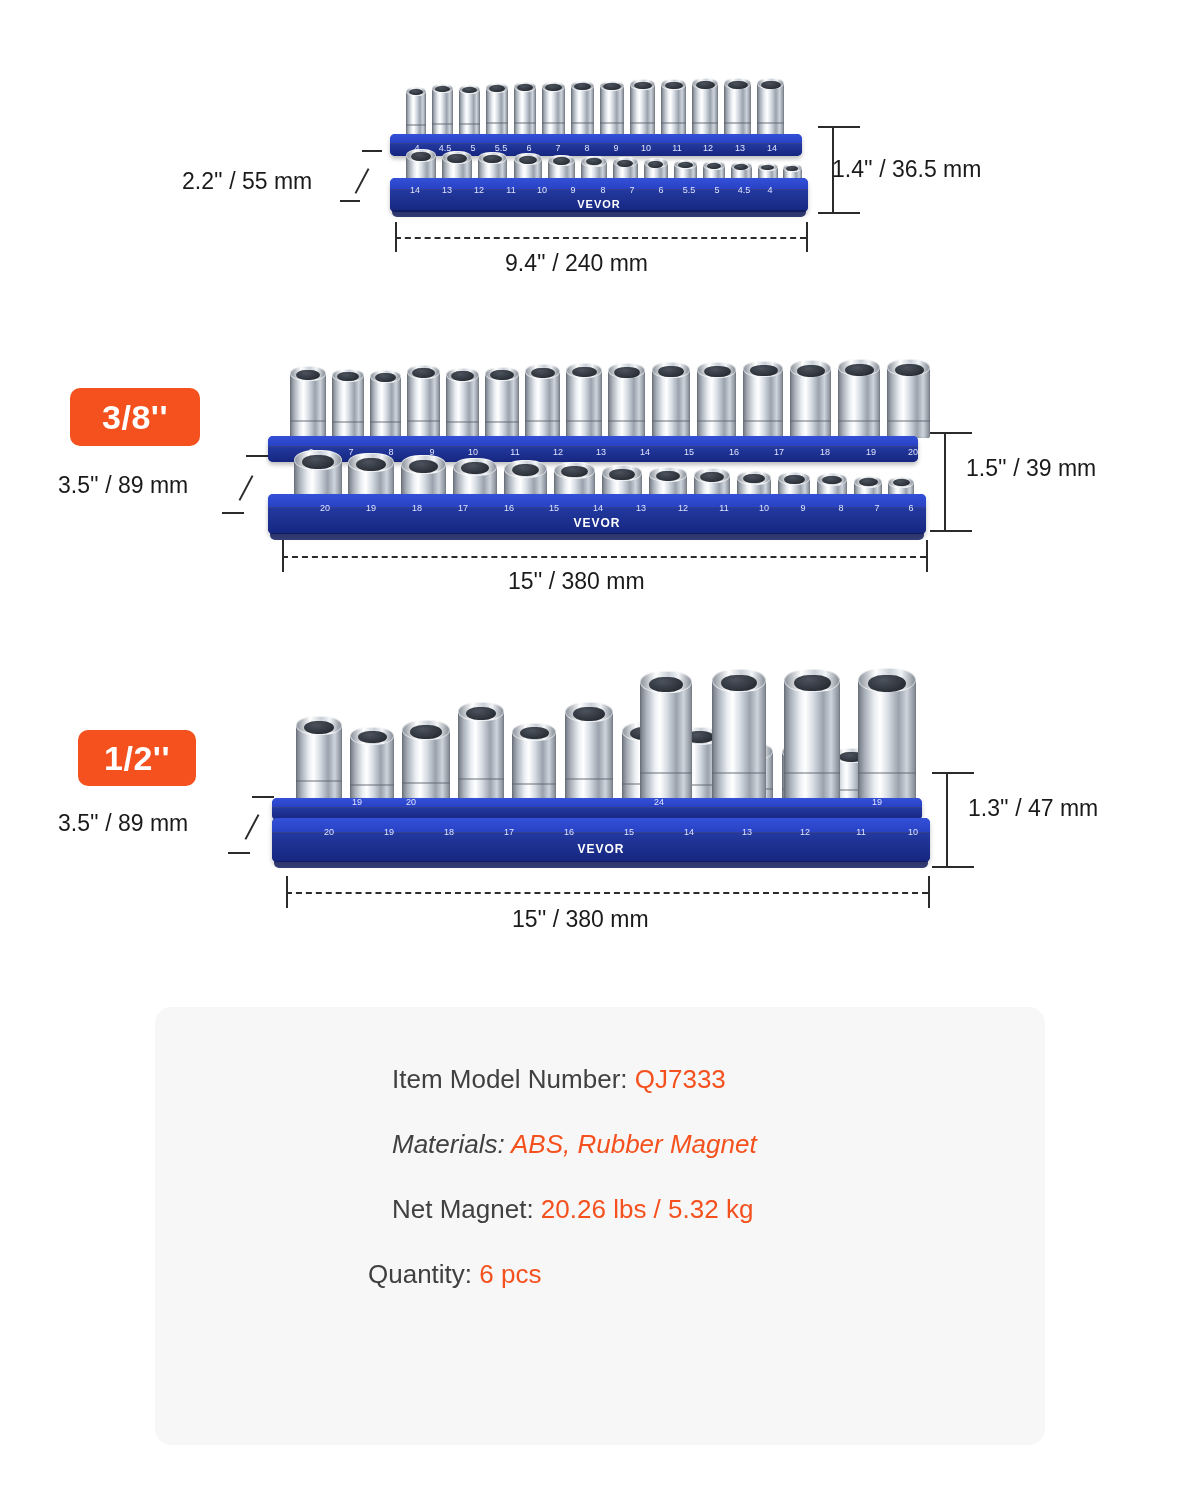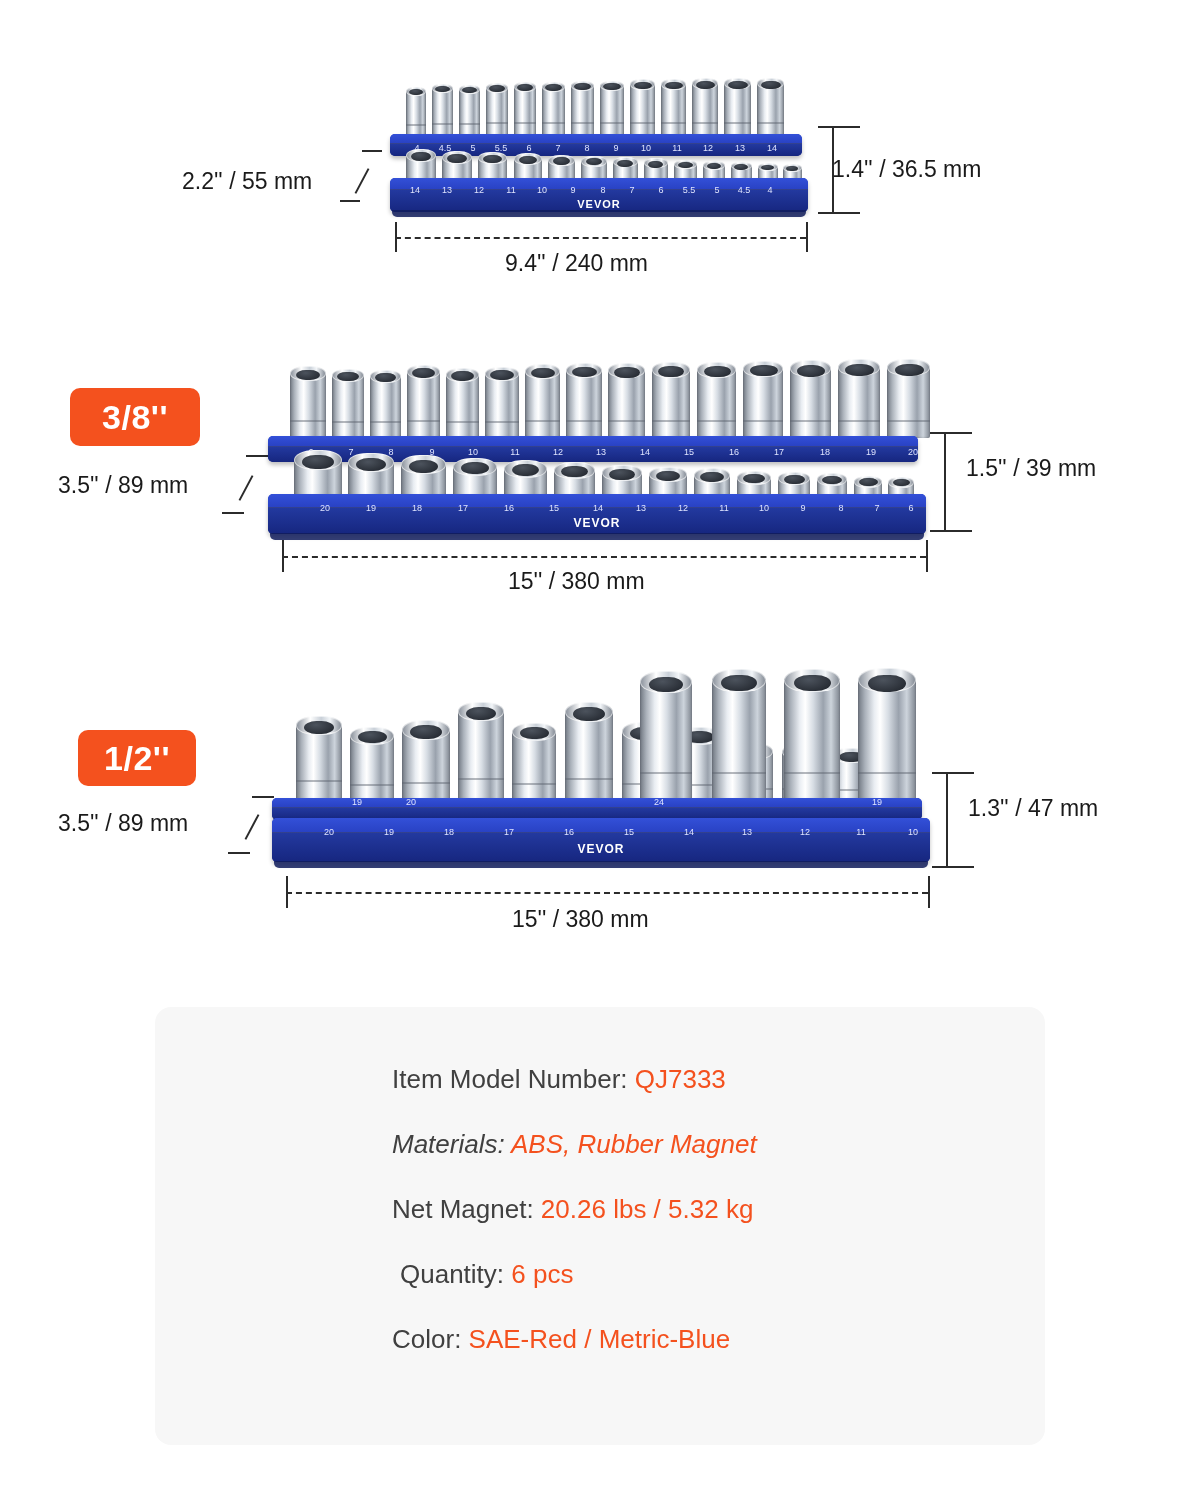--- a/index.html
+++ b/index.html
@@ -774,20 +774,17 @@
 
   <div class="info-line" style="left:392px; top:1064px;">
     <span class="k">Item Model Number: </span><span class="v">QJ7333</span>
   </div>
   <div class="info-line" style="left:392px; top:1129px;font-style:italic;">
     <span class="k">Materials: </span><span class="v">ABS, Rubber Magnet</span>
   </div>
   <div class="info-line" style="left:392px; top:1194px;">
     <span class="k">Net Magnet: </span><span class="v">20.26 lbs / 5.32 kg</span>
   </div>
-  <div class="info-line" style="left:400px; top:1259px;">
+  <div class="info-line" style="left:368px; top:1259px;">
     <span class="k">Quantity: </span><span class="v">6 pcs</span>
   </div>
-  <div class="info-line" style="left:392px; top:1324px;">
-    <span class="k">Color: </span><span class="v">SAE-Red / Metric-Blue</span>
-  </div>
 
 </div>
 
 </body></html>

